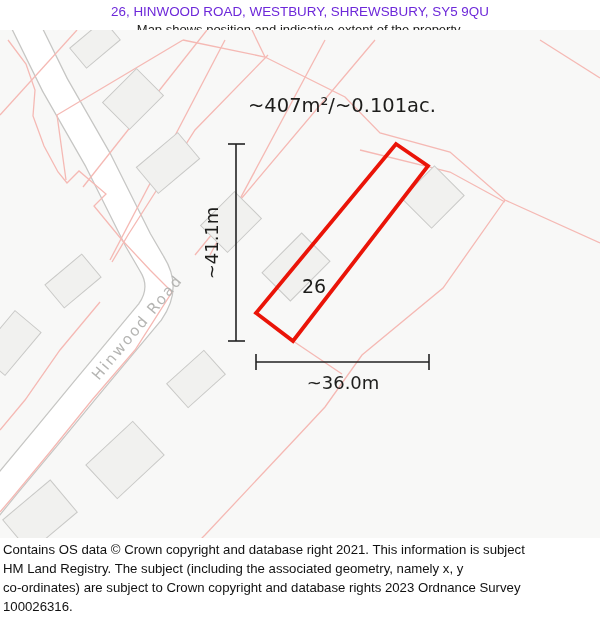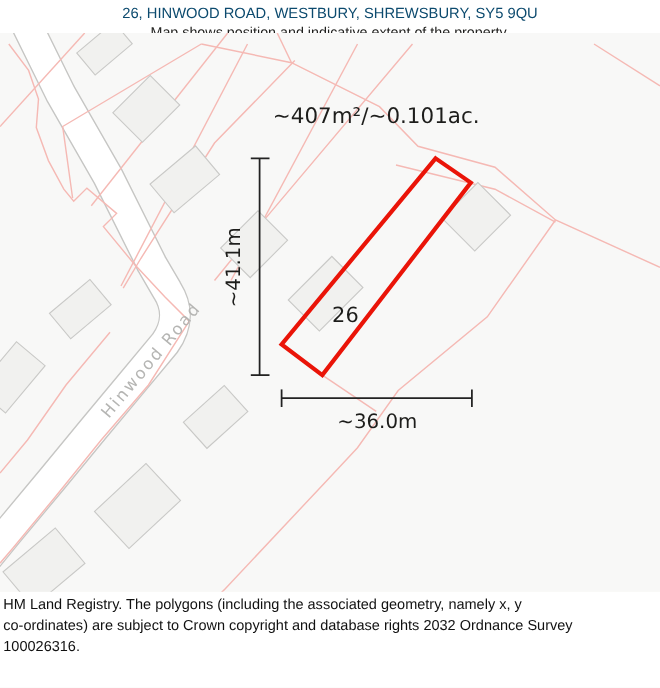--- a/index.html
+++ b/index.html
@@ -5,21 +5,21 @@
   html,body{margin:0;padding:0;}
   body{
     width:600px;height:625px;position:relative;overflow:hidden;
     background:#ffffff;
     font-family:"Liberation Sans", sans-serif;
     color:#1d1d1b;
   }
   .header{
     position:absolute;top:3px;left:0;width:600px;text-align:center;
   }
-  .header .title{font-size:13.4px;line-height:18px;color:#0c4a6e;}
+  .header .title{font-size:13.4px;line-height:18px;color:#6d28d9;}
   .header .subtitle{font-size:13px;line-height:17px;color:#1d1d1b;}
   .map-wrap{
     position:absolute;top:30px;left:0;width:600px;height:508px;
     background:#f8f8f7;
   }
   svg{display:block;}
   .road-casing{fill:none;stroke:#c6c6c4;stroke-width:29;stroke-linejoin:round;stroke-linecap:butt;}
   .road-fill{fill:none;stroke:#ffffff;stroke-width:26.5;stroke-linejoin:round;stroke-linecap:butt;}
   .parcel{fill:none;stroke:#f5b9b4;stroke-width:1.3;stroke-linejoin:miter;}
   .building{fill:#f1f1ef;stroke:#c9c9c7;stroke-width:1;}
@@ -101,16 +101,17 @@
 
   <text class="map-label" x="342" y="112" font-size="19.5" text-anchor="middle">~407m²/~0.101ac.</text>
 
   <text class="map-label" x="314" y="293" font-size="19" text-anchor="middle">26</text>
 
   <text class="road-label" x="138" y="332" font-size="15" text-anchor="middle" transform="rotate(-50 138 328)">Hinwood Road</text>
 </svg>
 </div>
 
 <div class="footer">
-  <div>HM Land Registry. The polygons (including the associated geometry, namely x, y</div>
-  <div>co-ordinates) are subject to Crown copyright and database rights 2032 Ordnance Survey</div>
+  <div>Contains OS data © Crown copyright and database right 2021. This information is subject</div>
+  <div>HM Land Registry. The subject (including the associated geometry, namely x, y</div>
+  <div>co-ordinates) are subject to Crown copyright and database rights 2023 Ordnance Survey</div>
   <div>100026316.</div>
 </div>
 
 </body></html>

